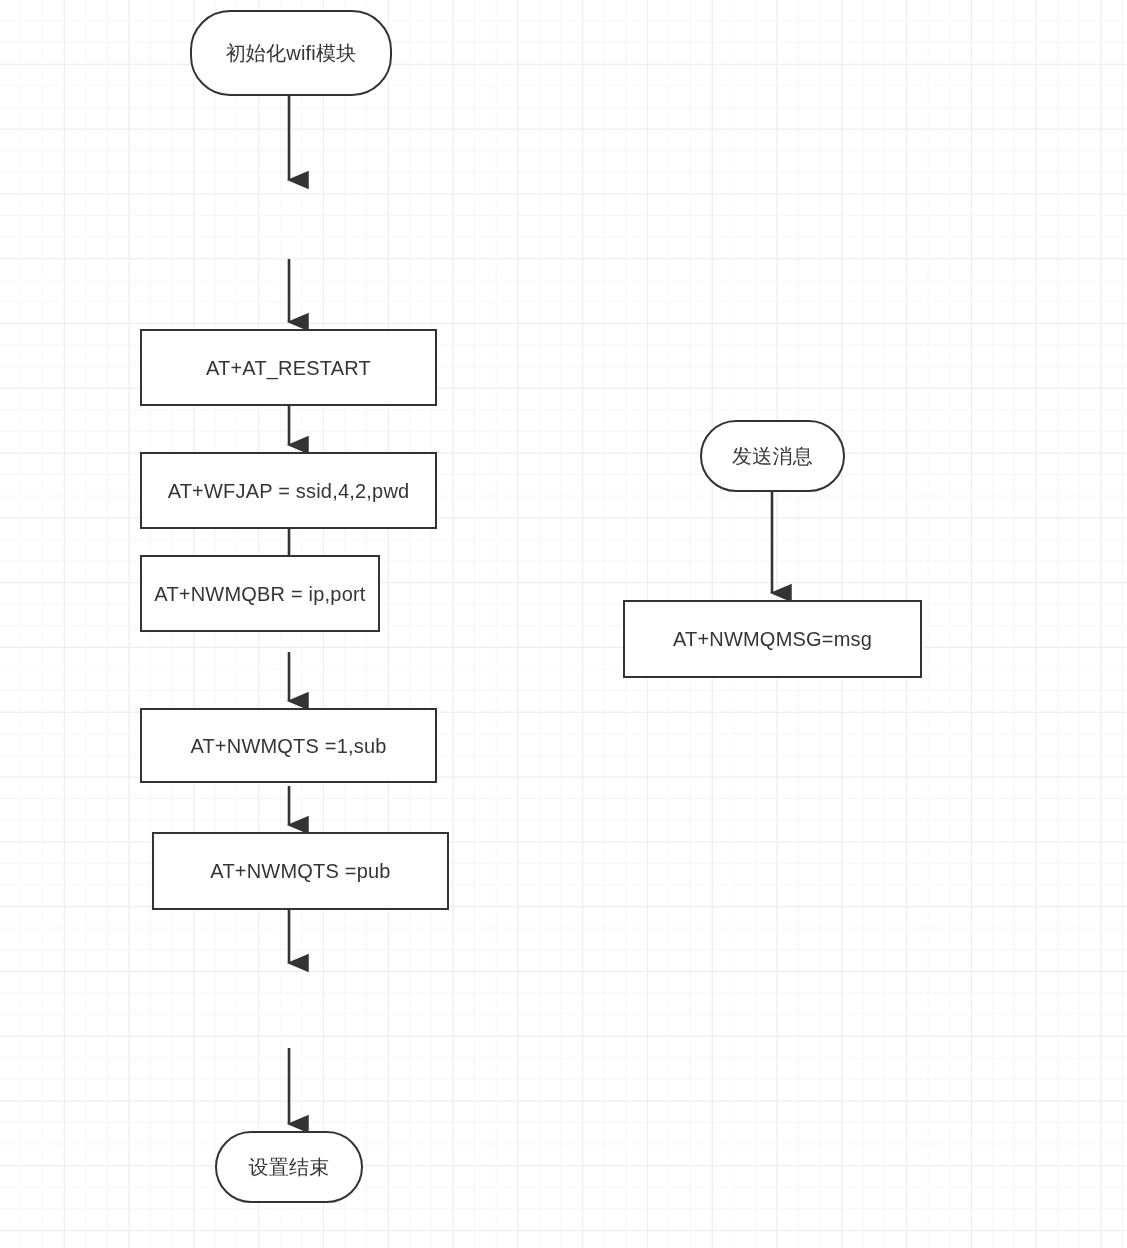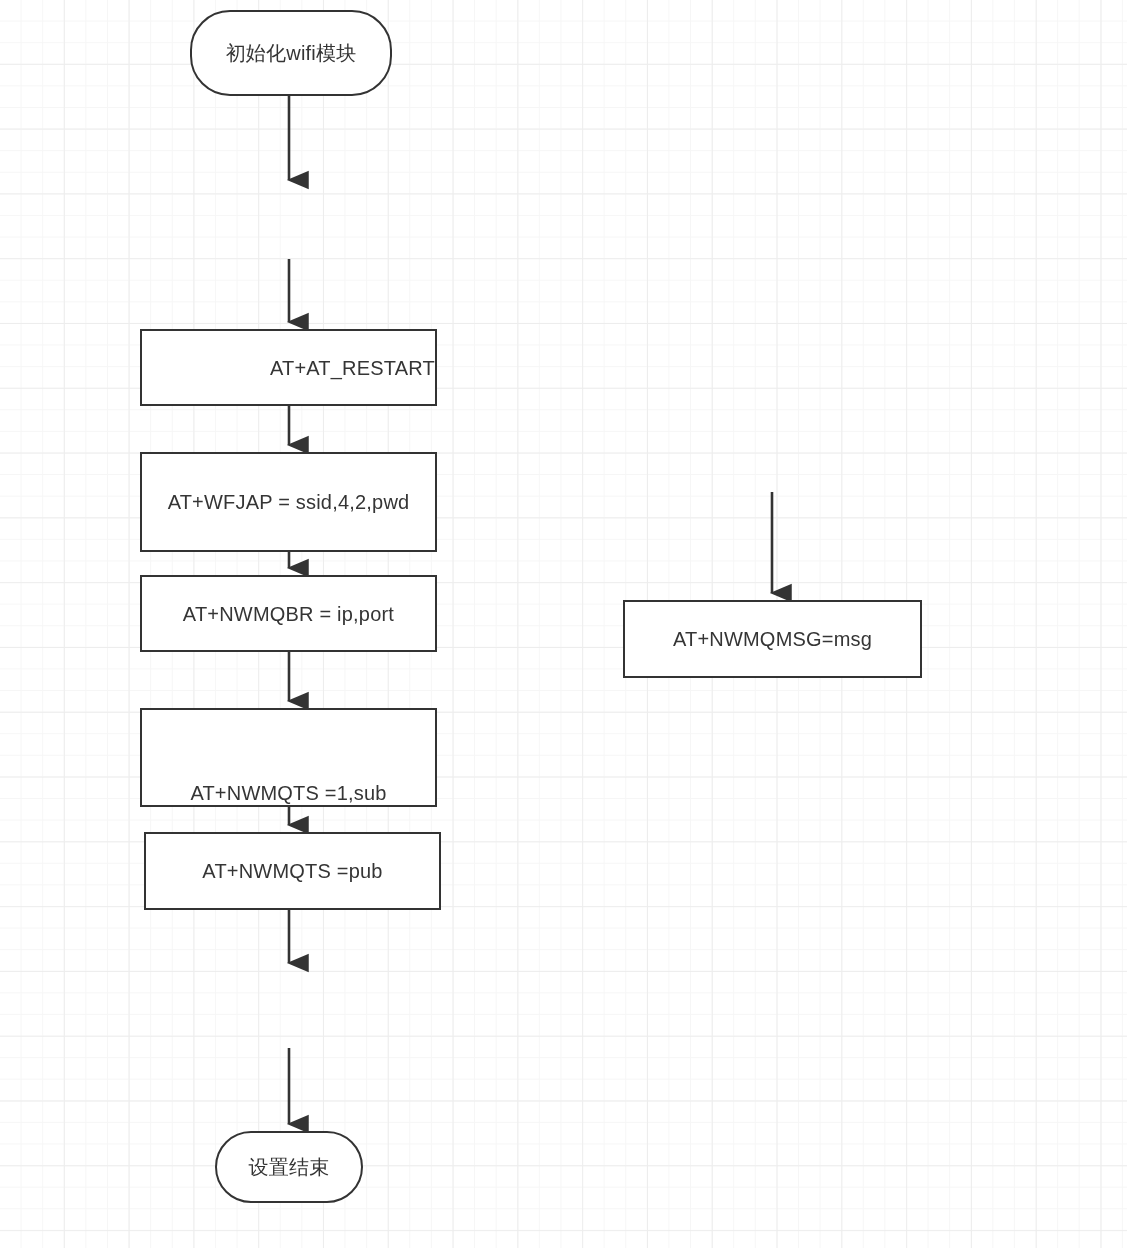--- a/index.html
+++ b/index.html
@@ -86,43 +86,46 @@
     <line x1="289" y1="1048" x2="289" y2="1124" stroke="#333333" stroke-width="2.6" marker-end="url(#arrowhead)"></line>
 
     <line x1="772" y1="492" x2="772" y2="593" stroke="#333333" stroke-width="2.6" marker-end="url(#arrowhead)"></line>
   </svg>
 
   <div class="node terminal" style="left:190px; top:10px; width:202px; height:86px;">
     <span class="node-label">初始化wifi模块</span>
   </div>
 
 
-  <div class="node process" style="left:140px; top:329px; width:297px; height:77px;justify-content:flex-end;">
+  <div class="node process" style="left:140px; top:329px; width:297px; height:77px;">
     <span class="node-label">AT+AT_RESTART</span>
   </div>
 
-  <div class="node process" style="left:140px; top:452px; width:297px; height:100px;">
+  <div class="node process" style="left:140px; top:452px; width:297px; height:77px;">
     <span class="node-label">AT+WFJAP = ssid,4,2,pwd</span>
   </div>
 
-  <div class="node process" style="left:140px; top:575px; width:297px; height:77px;">
+  <div class="node process" style="left:140px; top:555px; width:240px; height:77px;">
     <span class="node-label">AT+NWMQBR = ip,port</span>
   </div>
 
-  <div class="node process" style="left:140px; top:708px; width:297px; height:99px;align-items:flex-end;">
+  <div class="node process" style="left:140px; top:708px; width:297px; height:75px;">
     <span class="node-label">AT+NWMQTS =1,sub</span>
   </div>
 
-  <div class="node process" style="left:144px; top:832px; width:297px; height:78px;">
+  <div class="node process" style="left:152px; top:832px; width:297px; height:78px;">
     <span class="node-label">AT+NWMQTS =pub</span>
   </div>
 
 
   <div class="node terminal" style="left:215px; top:1131px; width:148px; height:72px;justify-content:center;">
     <span class="node-label">设置结束</span>
   </div>
 
+  <div class="node terminal" style="left:700px; top:420px; width:145px; height:72px;">
+    <span class="node-label">发送消息</span>
+  </div>
 
   <div class="node process" style="left:623px; top:600px; width:299px; height:78px;">
     <span class="node-label">AT+NWMQMSG=msg</span>
   </div>
 
 </div>
 
 </body></html>

